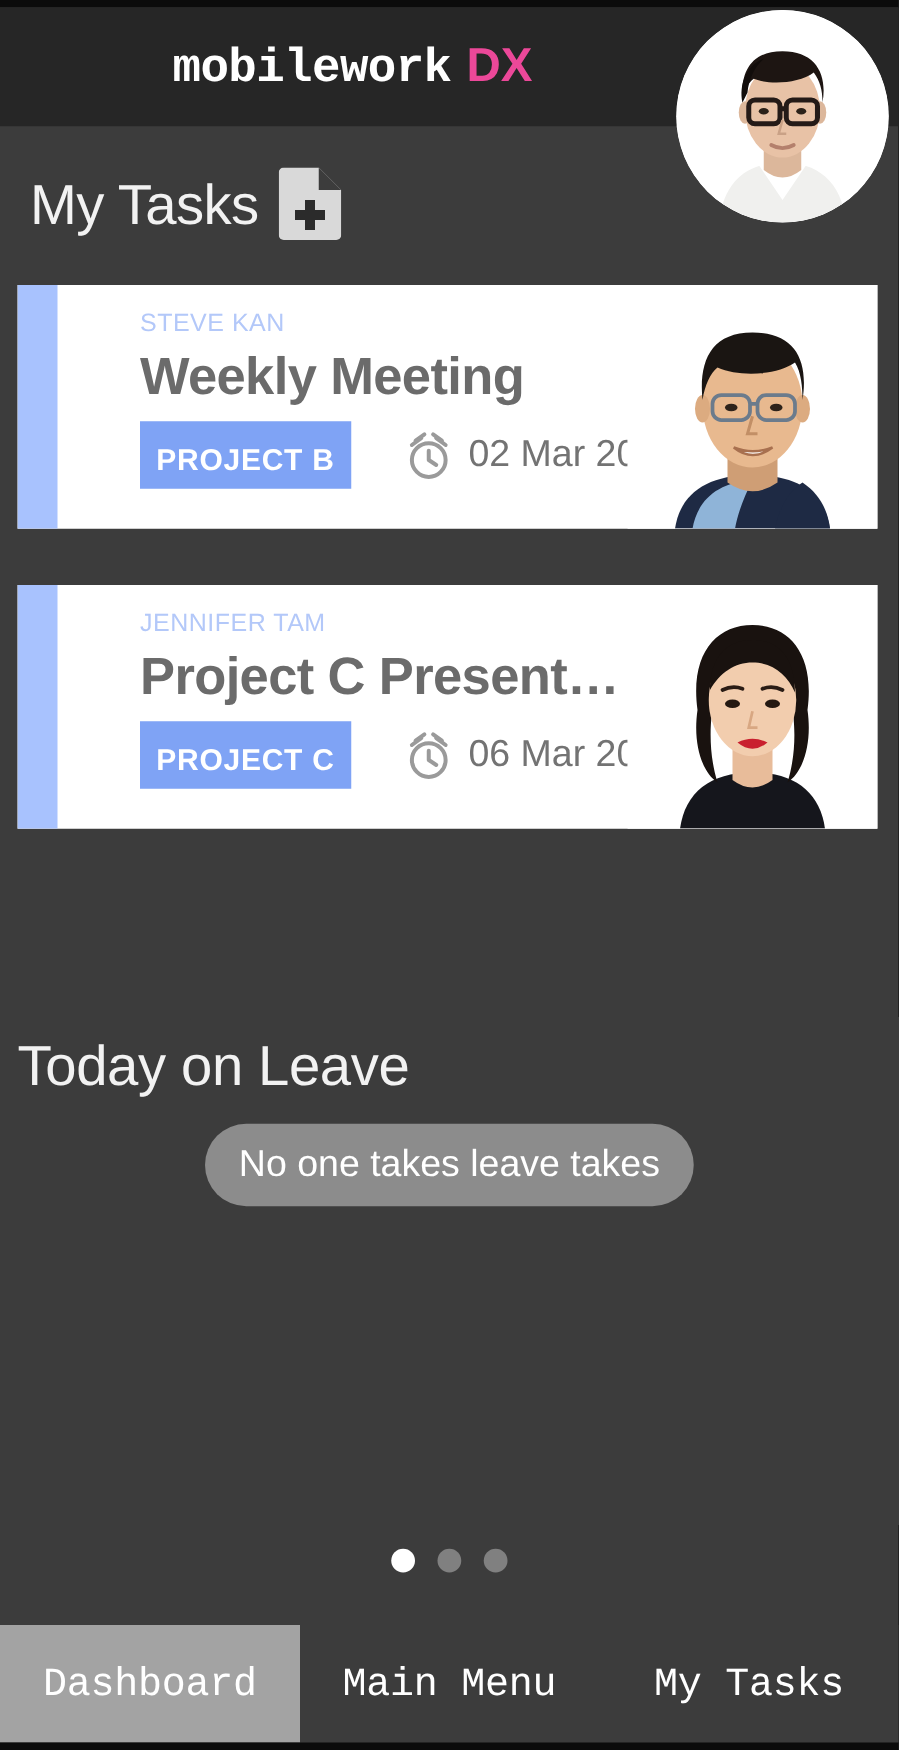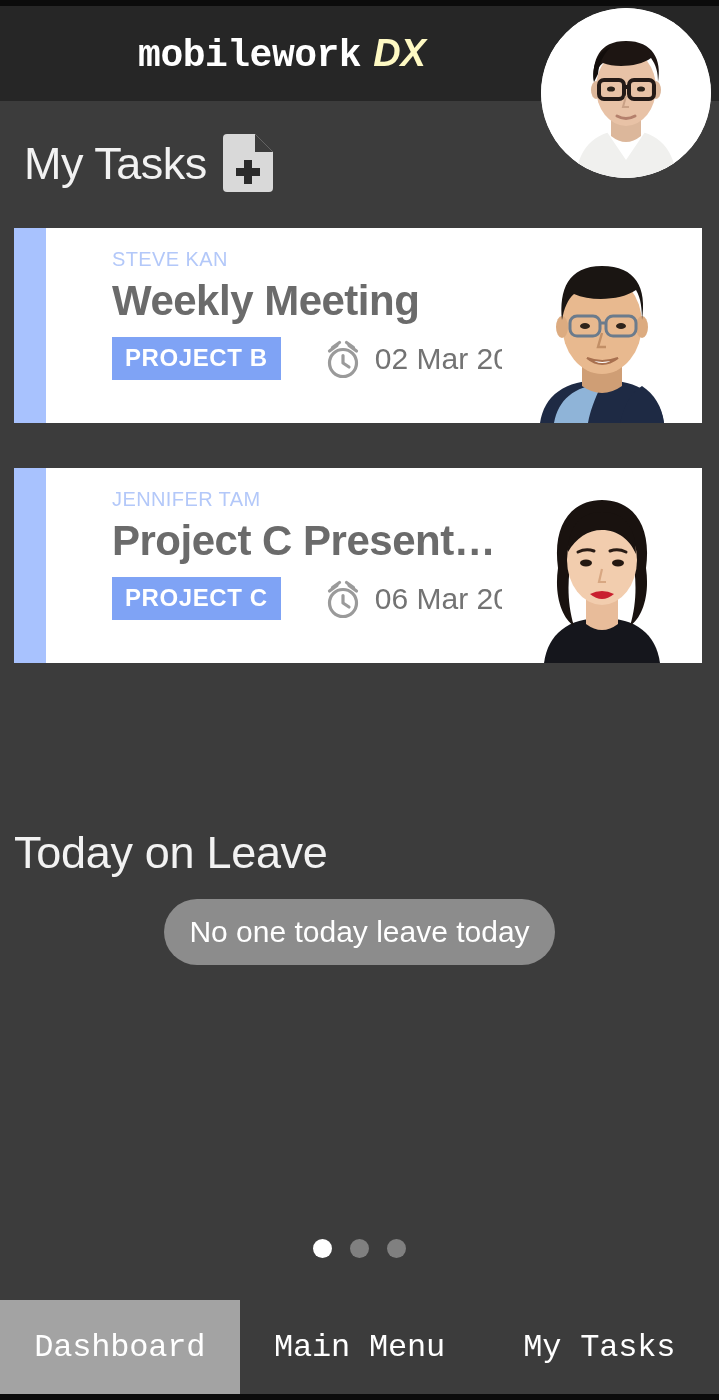--- a/index.html
+++ b/index.html
@@ -48,24 +48,23 @@
     box-sizing: border-box;
   }
   .logo-main {
     color: #ffffff;
     font-size: 38px;
     font-weight: bold;
     letter-spacing: -0.5px;
     font-family: Liberation Mono, monospace;
   }
   .logo-dx {
-    color: #fef9c3;
+    color: #ec4899;
     font-size: 38px;
     font-weight: bold;
-    font-style: italic;
     letter-spacing: 0px;
     margin-left: 12px;
   }
 
   
   .avatar {
     position: absolute;
     top: 8px;
     left: 541px;
     width: 170px;
@@ -140,21 +139,21 @@
     display: flex;
     align-items: center;
     margin-top: 11px;
   }
   .badge {
     background: #7fa3f5;
     color: #ffffff;
     font-size: 24px;
     font-weight: bold;
     letter-spacing: 0.6px;
-    padding: 9px 13px 10px 13px;
+    padding: 20px 13px 10px 13px;
     line-height: 1;
     white-space: nowrap;
   }
   .date-wrap {
     display: flex;
     align-items: center;
     margin-left: 42px;
     gap: 12px;
   }
   .clock-icon { width: 40px; height: 42px; display: block; flex: 0 0 40px; }
@@ -404,21 +403,21 @@
 
         <path d="M100 101 L97 114 L104 114" fill="none" stroke="#d8a782" stroke-width="2.2"></path>
 
         <path d="M88 126 Q100 120 112 126 Q100 136 88 126 Z" fill="#c9202f"></path>
       </svg>
     </div>
   </div>
 
   <div class="leave-title">Today on Leave</div>
   <div class="leave-pill">
-    <span class="leave-pill-text">No one today leave today</span>
+    <span class="leave-pill-text">No one takes leave takes</span>
   </div>
 
   <div class="pager">
     <span class="dot active"></span>
     <span class="dot"></span>
     <span class="dot"></span>
   </div>
 
   <div class="bottom-nav">
     <div class="nav-tab active">Dashboard</div>

